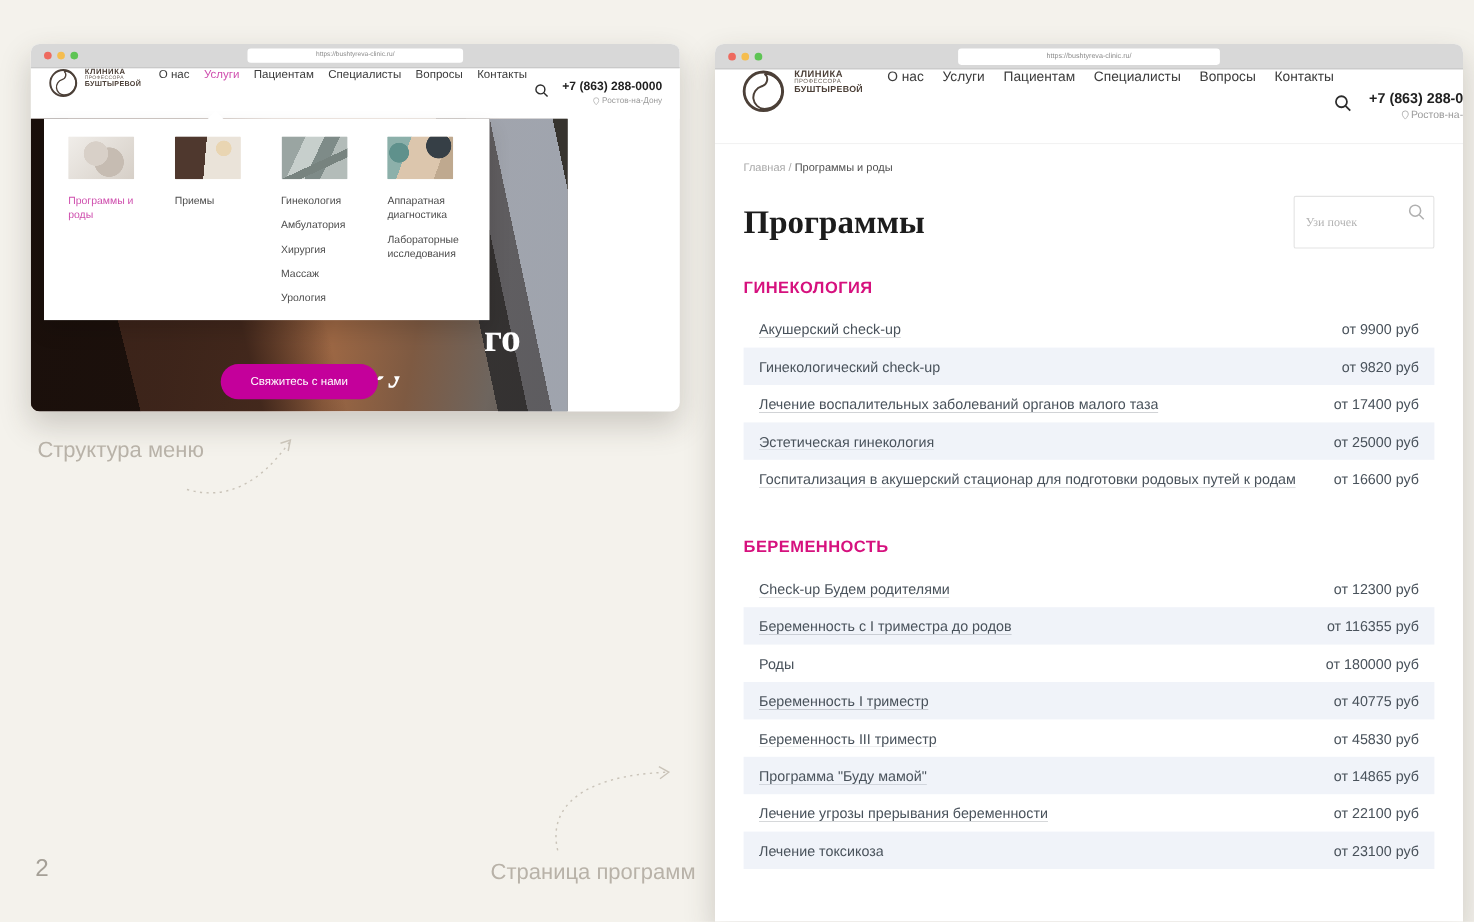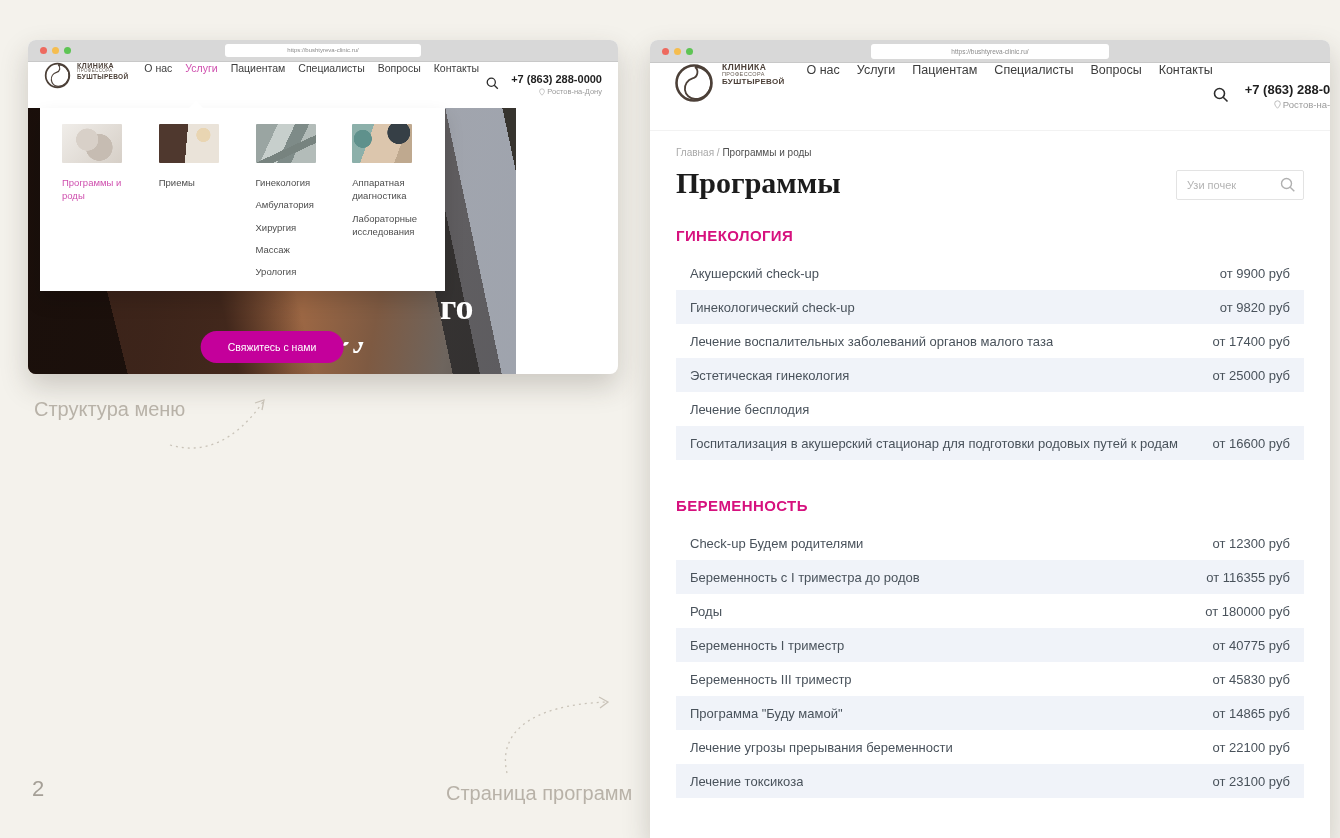--- a/index.html
+++ b/index.html
@@ -92,24 +92,24 @@
   #win-right .nav { margin-left:22px; gap:17px; }
   #win-right .nav-item { font-size:12.5px; }
   #win-right .search-ic svg { width:16px; height:16px; }
   #win-right .phone-blk { margin-left:16px; }
   #win-right .phone { font-size:13px; }
   #win-right .city { font-size:9.5px; }
 
   .content { padding:0 26px; }
   .breadcrumb { margin-top:16px; font-size:10px; color:#a8a8a8; }
   .breadcrumb .crumb-cur { color:#4f4f4f; }
-  .title-row { margin-top:8px; display:flex; justify-content:space-between; align-items:flex-end; }
+  .title-row { margin-top:22px; display:flex; justify-content:space-between; align-items:center; }
   .page-title { font-family:"Liberation Serif", serif; font-weight:bold; font-size:30px; color:#1c1c1c; }
   .search-box { position:relative; width:128px; margin-top:-2px; }
-  .search-box input { width:128px; height:30px; border:1px solid #e3e3e3; border-radius:2px; padding:0 30px 0 10px; font-size:11px; color:#555; font-family:Liberation Sans, sans-serif; outline:none; background:#fff; }
+  .search-box input { width:128px; height:48px; border:1px solid #e3e3e3; border-radius:2px; padding:0 30px 0 10px; font-size:11px; color:#555; font-family:Liberation Serif, serif; outline:none; background:#fff; }
   .search-box input::placeholder { color:#b3b3b3; }
   .search-box .sb-ic { position:absolute; right:8px; top:7px; }
 
   .section-heading { margin-top:27px; font-size:15px; font-weight:bold; letter-spacing:.4px; color:#d6117e; }
   .price-list { margin-top:12px; }
   .price-row { height:34px; display:flex; align-items:center; justify-content:space-between; padding:0 14px; gap:12px; }
   .price-row:nth-child(even) { background:#f0f3f9; }
   .service-link { font-size:13px; color:#49525b; text-decoration:underline; text-underline-offset:3px; text-decoration-thickness:1px; cursor:pointer; white-space:nowrap; overflow:hidden; text-overflow:ellipsis; }
   .service-price { font-size:13px; color:#49525b; white-space:nowrap; }
   .section-block + .section-block { margin-top:37px; }
@@ -289,24 +289,20 @@
             </div>
             <div class="price-row">
               <a class="service-link">Лечение воспалительных заболеваний органов малого таза</a>
               <span class="service-price">от 17400 руб</span>
             </div>
             <div class="price-row">
               <a class="service-link">Эстетическая гинекология</a>
               <span class="service-price">от 25000 руб</span>
             </div>
             <div class="price-row">
-              <a class="service-link">Лечение бесплодия</a>
-              <span class="service-price"></span>
-            </div>
-            <div class="price-row">
               <a class="service-link">Госпитализация в акушерский стационар для подготовки родовых путей к родам</a>
               <span class="service-price">от 16600 руб</span>
             </div>
           </div>
         </div>
         <div class="section-block">
           <h2 class="section-heading">БЕРЕМЕННОСТЬ</h2>
           <div class="price-list">
             <div class="price-row">
               <a class="service-link">Check-up Будем родителями</a>

